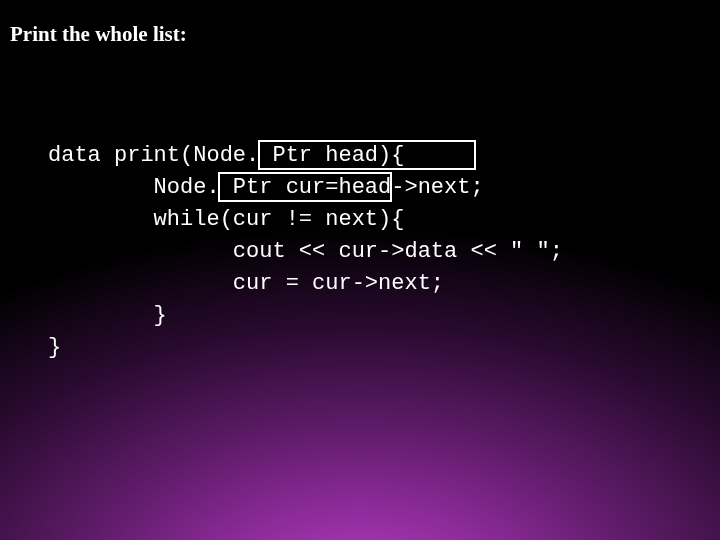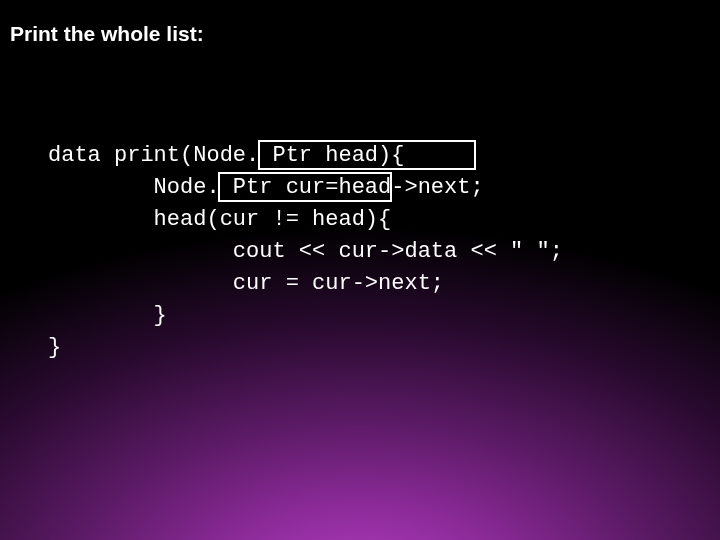--- a/index.html
+++ b/index.html
@@ -11,20 +11,21 @@
     position: relative;
   }
   .slide { width: 720px; height: 540px; position: relative; }
   .title {
     position: absolute;
     left: 10px;
     top: 22px;
     font-size: 21px;
     font-weight: bold;
     color: #ffffff;
+    font-family: Liberation Serif, serif;
   }
   .code {
     position: absolute;
     left: 48px;
     top: 108px;
     font-family: "Courier New", Courier, monospace;
     font-size: 22px;
     line-height: 32px;
     white-space: pre;
     color: #ffffff;
@@ -40,21 +41,21 @@
 </style>
 </head>
 <body>
 
 <div class="slide">
   <div class="title">Print the whole list:</div>
 
   <div class="code">
 <span>data print(Node. Ptr head){</span>
 <span>        Node. Ptr cur=head-&gt;next;</span>
-<span>        head(cur != head){</span>
+<span>        while(cur != next){</span>
 <span>              cout &lt;&lt; cur-&gt;data &lt;&lt; " ";</span>
 <span>              cur = cur-&gt;next;</span>
 <span>        }</span>
 <span>}</span></div>
 
   <div class="box box1"></div>
   <div class="box box2"></div>
 </div>
 
 </body></html>

